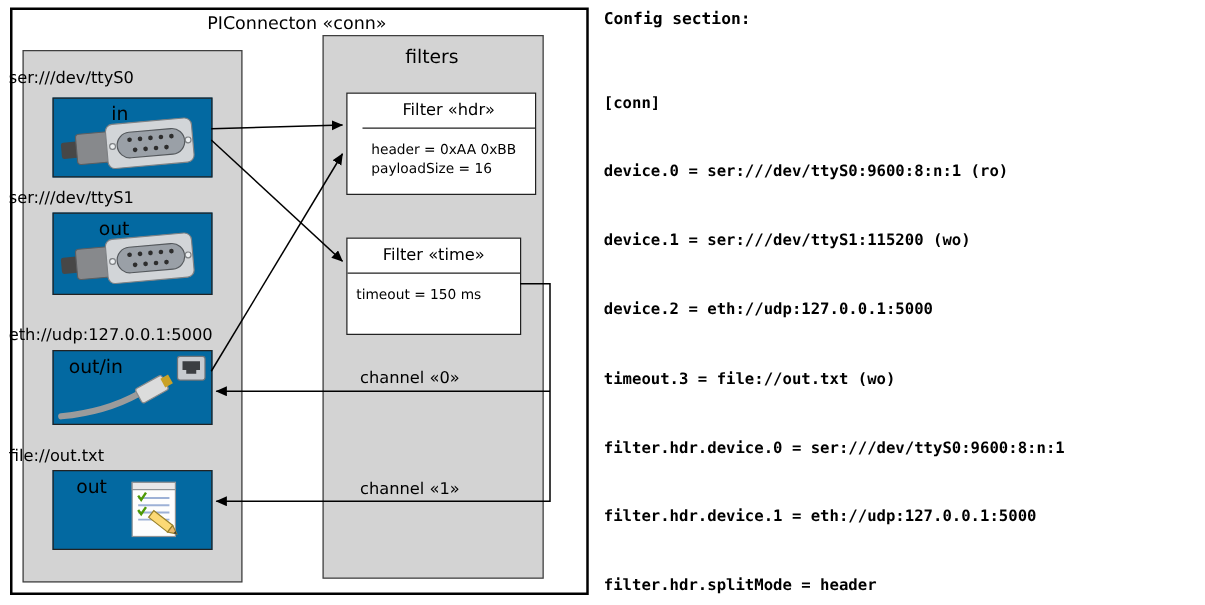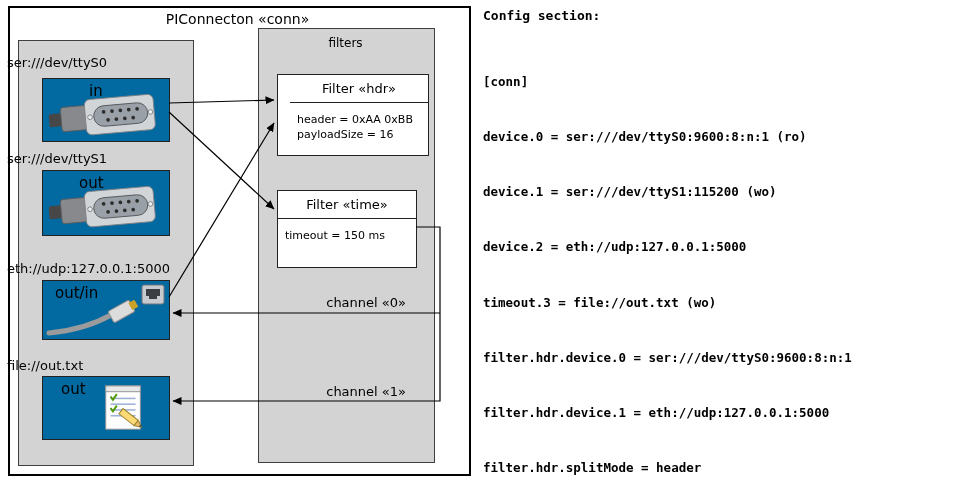--- a/index.html
+++ b/index.html
@@ -2,38 +2,38 @@
 <html><head>
 <meta charset="utf-8">
 <style>
   html,body{margin:0;padding:0;background:#ffffff;}
   .stage{position:relative;width:964px;height:484px;background:#fff;font-family:"DejaVu Sans",sans-serif;color:#000;overflow:hidden;}
   .outer-box{position:absolute;left:8px;top:6px;width:459px;height:466px;border:2px solid #000;background:#fff;}
   .diagram-title{position:absolute;left:8px;top:11px;width:459px;text-align:center;font-size:14px;}
   .panel{position:absolute;background:#d3d3d3;border:1px solid #3f3f3f;}
   .left-panel{left:18px;top:40px;width:174px;height:424px;}
   .right-panel{left:258px;top:28px;width:175px;height:433px;}
-  .panel-title{position:absolute;left:258px;top:36px;width:175px;text-align:center;font-size:12px;}
+  .panel-title{position:absolute;left:258px;top:36px;width:175px;text-align:center;font-size:15px;}
   .dev-label{position:absolute;left:7px;width:170px;text-align:left;font-size:13px;}
   .dl0{top:55px}.dl1{top:151px}.dl2{top:261px}.dl3{top:358px}
   .dev-box{position:absolute;left:42px;width:126px;background:#0369a1;border:1px solid #222;}
   .d0{top:78px;height:62px}.d1{top:170px;height:64px}.d2{top:280px;height:58px}.d3{top:376px;height:62px}
   .port{position:absolute;top:3px;font-size:15px;}
   .d0 .port{left:46px}.d1 .port{left:36px}.d2 .port{left:12px}.d3 .port{left:18px}
   .icon{position:absolute;display:block;}
   .serial-icon{left:5px;top:14px;width:112px;height:46px;transform:rotate(-5deg);}
   .eth-icon{left:2px;top:2px;width:122px;height:54px;}
   .notes-icon{left:56px;top:7px;width:50px;height:50px;}
   .icon svg{width:100%;height:100%;display:block;}
   .filter-box{position:absolute;background:#fff;border:1px solid #222;}
   .f-hdr{left:277px;top:74px;width:138px;height:80px;padding-left:12px;}
   .f-time{left:277px;top:190px;width:138px;height:76px;}
   .filter-title{height:27px;line-height:27px;text-align:center;font-size:13px;border-bottom:1px solid #222;}
   .filter-params{padding:9px 7px 0;font-size:11px;line-height:15px;}
-  .channel-label{position:absolute;width:118px;text-align:right;font-size:13px;}
+  .channel-label{position:absolute;width:118px;text-align:left;font-size:13px;}
   .c0{left:288px;top:295px}.c1{left:288px;top:384px}
   .config{position:absolute;left:483px;top:8px;font-family:"DejaVu Sans Mono",monospace;font-weight:bold;}
   .config-heading{font-size:13px;}
   .config-lines{margin-top:13px;font-size:12.5px;line-height:18.4px;white-space:pre;}
   .overlay{position:absolute;left:0;top:0;pointer-events:none;}
 </style>
 </head>
 <body>
 
 <div class="stage">

